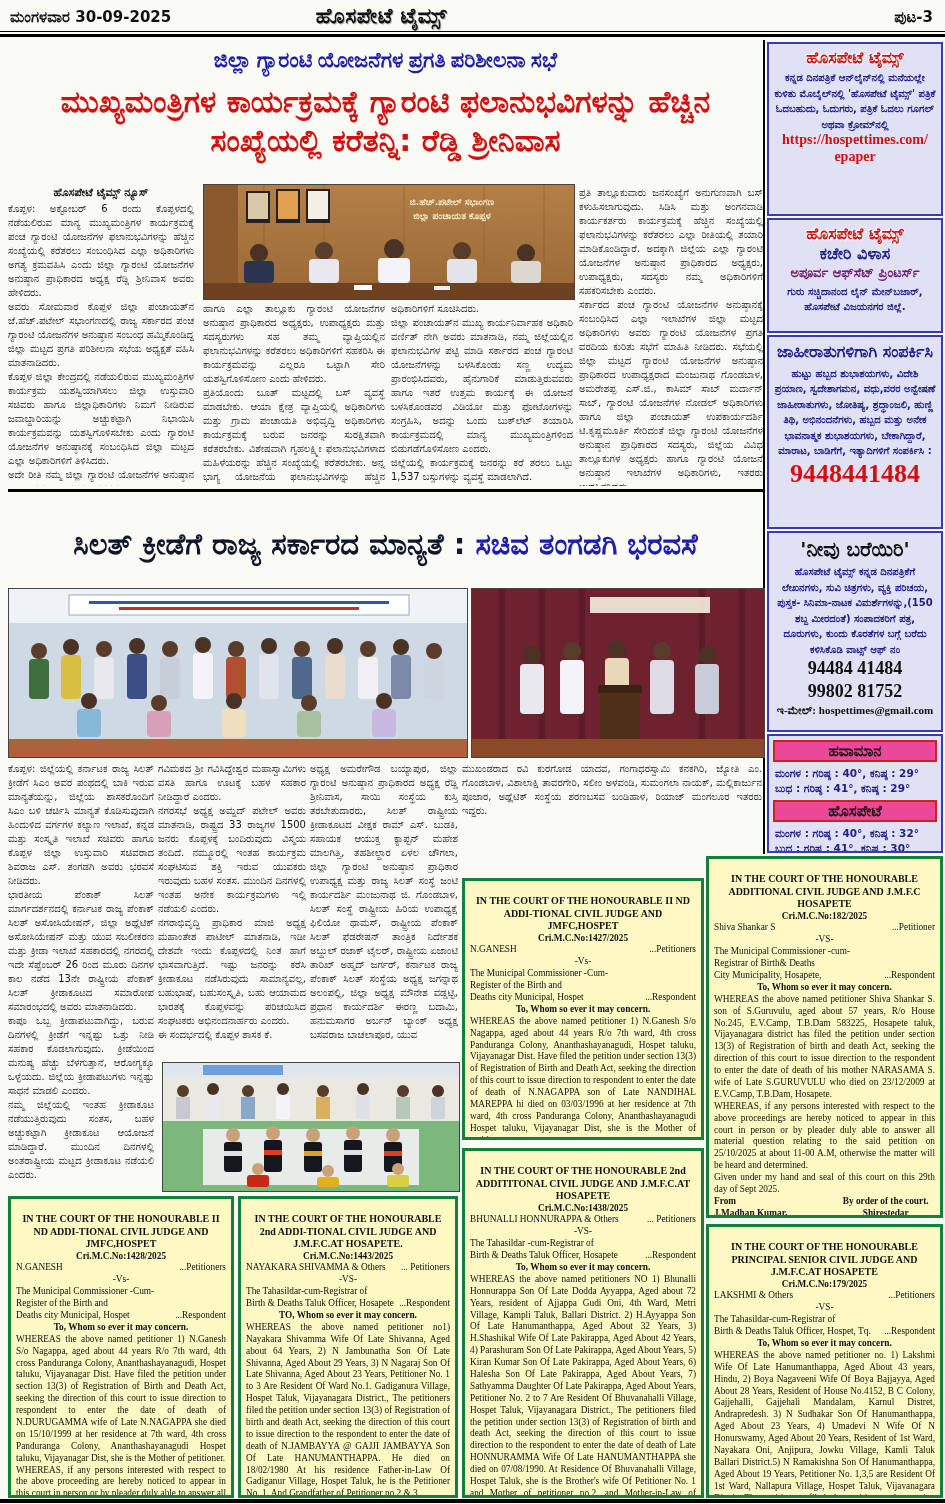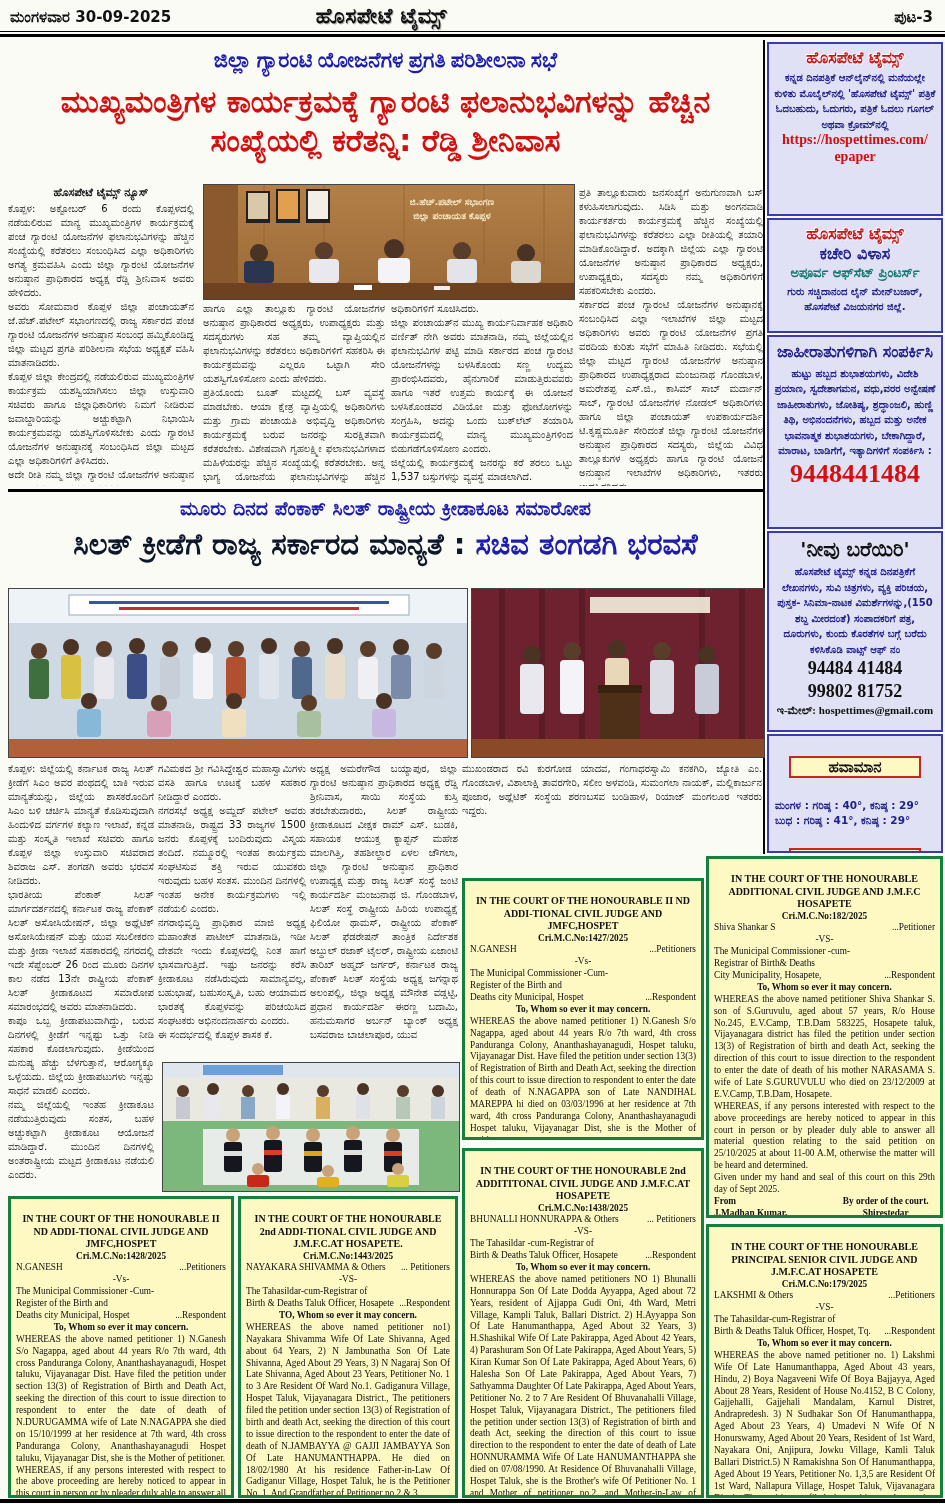--- a/index.html
+++ b/index.html
@@ -48,21 +48,21 @@
   #sb4{top:531px;height:201px;}
   #sb5{top:734px;height:119px;padding:0;}
   .sb-logo{color:#cc1212;font-weight:900;font-size:16px;text-shadow:1px 1px 0 #fff,-1px -1px 0 #fff;}
   .sb-body{color:#20208c;font-weight:bold;font-size:10px;line-height:1.55;margin-top:3px;}
   .sb-link{color:#d40f0f;font-weight:bold;font-size:14px;font-family:"Liberation Serif",serif;line-height:1.2;}
   .sb-head{color:#20208c;font-weight:bold;font-size:16px;line-height:1.35;}
   .sb-phone-big{color:#d40f0f;font-weight:bold;font-size:26px;font-family:"Liberation Serif",serif;}
   .sb-quote{color:#111;font-weight:900;font-size:20px;}
   .sb-phone{color:#111;font-weight:bold;font-size:18px;font-family:"Liberation Serif",serif;line-height:1.3;}
   .sb-email{color:#111;font-weight:bold;font-size:11px;font-family:"Liberation Serif",serif;}
-  .wx-title{background:#fef9c3;border:2px solid #c22;margin:20px;font-weight:900;font-size:15px;}
+  .wx-title{background:#ec4899;border:2px solid #c22;margin:4px;font-weight:900;font-size:15px;}
   .wx-row{color:#20208c;font-weight:bold;font-size:10.5px;text-align:left;padding:1px 6px;}
   #v-rule{left:763px;top:40px;width:2px;height:814px;background:#000;}
   
   .notice{background:#fef9c3;border:3px solid #15803d;box-sizing:border-box;padding:14px 5px;
           font-family:"Liberation Serif",serif;font-size:9.3px;line-height:1.28;overflow:hidden;}
   .n-court{text-align:center;font-weight:bold;font-size:10px;line-height:1.25;}
   .n-case{text-align:center;font-weight:bold;}
   .n-row{display:flex;justify-content:space-between;}
   .n-vs{text-align:center;}
   .n-sal{text-align:center;font-weight:bold;}
@@ -146,21 +146,20 @@
   <div class="abs kan bodycol pre" id="a1c2">ಹಾಗೂ ಎಲ್ಲಾ ತಾಲ್ಲೂಕು ಗ್ಯಾರಂಟಿ ಯೋಜನೆಗಳ ಅನುಷ್ಠಾನ ಪ್ರಾಧಿಕಾರದ ಅಧ್ಯಕ್ಷರು, ಉಪಾಧ್ಯಕ್ಷರು ಮತ್ತು ಸದಸ್ಯರುಗಳು ಸಹ ತಮ್ಮ ವ್ಯಾಪ್ತಿಯಲ್ಲಿನ ಫಲಾನುಭವಿಗಳನ್ನು ಕರೆತರಲು ಅಧಿಕಾರಿಗಳಿಗೆ ಸಹಕರಿಸಿ ಈ ಕಾರ್ಯಕ್ರಮವನ್ನು ಎಲ್ಲರೂ ಒಟ್ಟಾಗಿ ಸೇರಿ ಯಶಸ್ವಿಗೊಳಿಸೋಣ ಎಂದು ಹೇಳಿದರು.
 ಪ್ರತಿಯೊಂದು ಬೂತ್ ಮಟ್ಟದಲ್ಲಿ ಬಸ್ ವ್ಯವಸ್ಥೆ ಮಾಡಬೇಕು. ಆಯಾ ಕ್ಷೇತ್ರ ವ್ಯಾಪ್ತಿಯಲ್ಲಿ ಅಧಿಕಾರಿಗಳು ಮತ್ತು ಗ್ರಾಮ ಪಂಚಾಯತಿ ಅಭಿವೃದ್ಧಿ ಅಧಿಕಾರಿಗಳು ಕಾರ್ಯಕ್ರಮಕ್ಕೆ ಬರುವ ಜನರನ್ನು ಸುರಕ್ಷಿತವಾಗಿ ಕರೆತರಬೇಕು. ವಿಶೇಷವಾಗಿ ಗೃಹಲಕ್ಷ್ಮೀ ಫಲಾನುಭವಿಗಳಾದ ಮಹಿಳೆಯರನ್ನು ಹೆಚ್ಚಿನ ಸಂಖ್ಯೆಯಲ್ಲಿ ಕರೆತರಬೇಕು. ಅನ್ನ ಭಾಗ್ಯ ಯೋಜನೆಯ ಫಲಾನುಭವಿಗಳನ್ನು ಹೆಚ್ಚಿನ ಸಂಖ್ಯೆಯಲ್ಲಿ ಕರೆತರುವಂತೆ</div>
   <div class="abs kan bodycol pre" id="a1c3">ಅಧಿಕಾರಿಗಳಿಗೆ ಸೂಚಿಸಿದರು.
 ಜಿಲ್ಲಾ ಪಂಚಾಯತ್‌ನ ಮುಖ್ಯ ಕಾರ್ಯನಿರ್ವಾಹಕ ಅಧಿಕಾರಿ ವರ್ಣಿತ್ ನೇಗಿ ಅವರು ಮಾತನಾಡಿ, ನಮ್ಮ ಜಿಲ್ಲೆಯಲ್ಲಿನ ಫಲಾನುಭವಿಗಳ ಪಟ್ಟಿ ಮಾಡಿ ಸರ್ಕಾರದ ಪಂಚ ಗ್ಯಾರಂಟಿ ಯೋಜನೆಗಳನ್ನು ಬಳಸಿಕೊಂಡು ಸಣ್ಣ ಉದ್ಯಮ ಪ್ರಾರಂಭಿಸಿದವರು, ಹೈನುಗಾರಿಕೆ ಮಾಡುತ್ತಿರುವವರು ಹಾಗೂ ಇತರೆ ಉತ್ತಮ ಕಾರ್ಯಕ್ಕೆ ಈ ಯೋಜನೆ ಬಳಸಿಕೊಂಡವರ ವಿಡಿಯೋ ಮತ್ತು ಫೋಟೋಗಳನ್ನು ಸಂಗ್ರಹಿಸಿ, ಅದನ್ನು ಒಂದು ಬುಕ್‌ಲೆಟ್ ತಯಾರಿಸಿ ಕಾರ್ಯಕ್ರಮದಲ್ಲಿ ಮಾನ್ಯ ಮುಖ್ಯಮಂತ್ರಿಗಳಿಂದ ಬಿಡುಗಡೆಗೊಳಿಸೋಣ ಎಂದರು.
 ಜಿಲ್ಲೆಯಲ್ಲಿ ಕಾರ್ಯಕ್ರಮಕ್ಕೆ ಜನರನ್ನು ಕರೆ ತರಲು ಒಟ್ಟು 1,537 ಬಸ್ಸುಗಳನ್ನು ವ್ಯವಸ್ಥೆ ಮಾಡಲಾಗಿದೆ.</div>
   <div class="abs kan bodycol pre" id="a1c4">ಪ್ರತಿ ತಾಲ್ಲೂಕುವಾರು ಜನಸಂಖ್ಯೆಗೆ ಅನುಗುಣವಾಗಿ ಬಸ್ ಕಳುಹಿಸಲಾಗುವುದು. ಸಿಡಿಸಿ ಮತ್ತು ಅಂಗನವಾಡಿ ಕಾರ್ಯಕರ್ತರು ಕಾರ್ಯಕ್ರಮಕ್ಕೆ ಹೆಚ್ಚಿನ ಸಂಖ್ಯೆಯಲ್ಲಿ ಫಲಾನುಭವಿಗಳನ್ನು ಕರೆತರಲು ಎಲ್ಲಾ ರೀತಿಯಲ್ಲಿ ತಯಾರಿ ಮಾಡಿಕೊಂಡಿದ್ದಾರೆ. ಅದಕ್ಕಾಗಿ ಜಿಲ್ಲೆಯ ಎಲ್ಲಾ ಗ್ಯಾರಂಟಿ ಯೋಜನೆಗಳ ಅನುಷ್ಠಾನ ಪ್ರಾಧಿಕಾರದ ಅಧ್ಯಕ್ಷರು, ಉಪಾಧ್ಯಕ್ಷರು, ಸದಸ್ಯರು ನಮ್ಮ ಅಧಿಕಾರಿಗಳಿಗೆ ಸಹಕರಿಸಬೇಕು ಎಂದರು.
 ಸರ್ಕಾರದ ಪಂಚ ಗ್ಯಾರಂಟಿ ಯೋಜನೆಗಳ ಅನುಷ್ಠಾನಕ್ಕೆ ಸಂಬಂಧಿಸಿದ ಎಲ್ಲಾ ಇಲಾಖೆಗಳ ಜಿಲ್ಲಾ ಮಟ್ಟದ ಅಧಿಕಾರಿಗಳು ಅವರು ಗ್ಯಾರಂಟಿ ಯೋಜನೆಗಳ ಪ್ರಗತಿ ವರದಿಯ ಕುರಿತು ಸಭೆಗೆ ಮಾಹಿತಿ ನೀಡಿದರು. ಸಭೆಯಲ್ಲಿ ಜಿಲ್ಲಾ ಮಟ್ಟದ ಗ್ಯಾರಂಟಿ ಯೋಜನೆಗಳ ಅನುಷ್ಠಾನ ಪ್ರಾಧಿಕಾರದ ಉಪಾಧ್ಯಕ್ಷರಾದ ಮಂಜುನಾಥ ಗೊಂಡಬಾಳ, ಅಮರೇಶಪ್ಪ ಎಸ್.ಜಿ., ಕಾಸಿಮ್ ಸಾಬ್ ಮರ್ದಾನ್ ಸಾಬ್, ಗ್ಯಾರಂಟಿ ಯೋಜನೆಗಳ ನೋಡಲ್ ಅಧಿಕಾರಿಗಳು ಹಾಗೂ ಜಿಲ್ಲಾ ಪಂಚಾಯತ್ ಉಪಕಾರ್ಯದರ್ಶಿ ಟಿ.ಕೃಷ್ಣಮೂರ್ತಿ ಸೇರಿದಂತೆ ಜಿಲ್ಲಾ ಗ್ಯಾರಂಟಿ ಯೋಜನೆಗಳ ಅನುಷ್ಠಾನ ಪ್ರಾಧಿಕಾರದ ಸದಸ್ಯರು, ಜಿಲ್ಲೆಯ ವಿವಿಧ ತಾಲ್ಲೂಕುಗಳ ಅಧ್ಯಕ್ಷರು ಹಾಗೂ ಗ್ಯಾರಂಟಿ ಯೋಜನೆ ಅನುಷ್ಠಾನ ಇಲಾಖೆಗಳ ಅಧಿಕಾರಿಗಳು, ಇತರರು ಉಪಸ್ಥಿತರಿದ್ದರು.</div>
 
   <div class="abs" id="divider1"></div>
 
-  <div class="abs kan" id="a2-kicker">ಮೂರು ದಿನದ ಪೆಂಕಾಕ್ ಸಿಲತ್ ರಾಷ್ಟ್ರೀಯ ಕ್ರೀಡಾಕೂಟ ಸಮಾರೋಪ</div>
   <div class="abs kan" id="a2-h1"><span class="red">ಸಿಲತ್ ಕ್ರೀಡೆಗೆ ರಾಜ್ಯ ಸರ್ಕಾರದ ಮಾನ್ಯತೆ : </span><span class="blue">ಸಚಿವ ತಂಗಡಗಿ ಭರವಸೆ</span></div>
 
   <div class="abs photo" id="a2-photoA">
     <svg width="100%" height="100%" viewBox="0 0 458 168" preserveAspectRatio="none">
       <rect width="458" height="168" fill="#cfd9e4"></rect>
       <rect x="0" y="0" width="458" height="34" fill="#eef3f8"></rect>
       <rect x="60" y="6" width="340" height="20" fill="#fff" stroke="#9ab"></rect>
       <rect x="80" y="12" width="300" height="3" fill="#3a55a0"></rect>
         <rect x="110" y="18" width="240" height="3" fill="#c03030"></rect>
       <g>
@@ -303,21 +302,21 @@
   <div class="abs sbox kan" id="sb1">
     <div class="sb-logo">ಹೊಸಪೇಟೆ ಟೈಮ್ಸ್</div>
     <div class="sb-body">ಕನ್ನಡ ದಿನಪತ್ರಿಕೆ ಆನ್‌ಲೈನ್‌ನಲ್ಲಿ ಮನೆಯಲ್ಲೇ ಕುಳಿತು ಮೊಬೈಲ್‌ನಲ್ಲಿ 'ಹೊಸಪೇಟೆ ಟೈಮ್ಸ್' ಪತ್ರಿಕೆ ಓದಬಹುದು, ಓದುಗರು, ಪತ್ರಿಕೆ ಓದಲು ಗೂಗಲ್ ಅಥವಾ ಕ್ರೋಮ್‌ನಲ್ಲಿ</div>
     <div class="sb-link pre">https://hospettimes.com/
 epaper</div>
   </div>
 
   <div class="abs sbox kan" id="sb2">
     <div class="sb-logo">ಹೊಸಪೇಟೆ ಟೈಮ್ಸ್</div>
     <div class="sb-head">ಕಚೇರಿ ವಿಳಾಸ</div>
-    <div style="color:#0f766e;font-weight:bold;font-size:13px;">ಅಪೂರ್ವ ಆಫ್‌ಸೆಟ್ ಪ್ರಿಂಟರ್ಸ್</div>
+    <div style="color:#701a75;font-weight:bold;font-size:13px;">ಅಪೂರ್ವ ಆಫ್‌ಸೆಟ್ ಪ್ರಿಂಟರ್ಸ್</div>
     <div class="sb-body">ಗುರು ಸಚ್ಚಿದಾನಂದ ಲೈನ್ ಮೇನ್‌ಬಜಾರ್, ಹೊಸಪೇಟೆ ವಿಜಯನಗರ ಜಿಲ್ಲೆ.</div>
   </div>
 
   <div class="abs sbox kan" id="sb3">
     <div class="sb-head">ಜಾಹೀರಾತುಗಳಿಗಾಗಿ ಸಂಪರ್ಕಿಸಿ</div>
     <div class="sb-body">ಹುಟ್ಟು ಹಬ್ಬದ ಶುಭಾಶಯಗಳು, ವಿದೇಶಿ ಪ್ರಯಾಣ, ಸ್ವದೇಶಾಗಮನ, ವಧು,ವರರ ಅನ್ವೇಷಣೆ ಜಾಹೀರಾತುಗಳು, ಜೋತಿಷ್ಯ, ಶ್ರದ್ಧಾಂಜಲಿ, ಹುಣ್ಣಿ ತಿಥಿ, ಅಭಿನಂದನೆಗಳು, ಹಬ್ಬದ ಮತ್ತು ಅನೇಕ ಭಾವನಾತ್ಮಕ ಶುಭಾಶಯಗಳು, ಬೇಕಾಗಿದ್ದಾರೆ, ಮಾರಾಟ, ಬಾಡಿಗೆಗೆ, ಇತ್ಯಾದಿಗಳಿಗೆ ಸಂಪರ್ಕಿಸಿ :</div>
     <div class="sb-phone-big">9448441484</div>
   </div>
 
   <div class="abs sbox kan" id="sb4">

